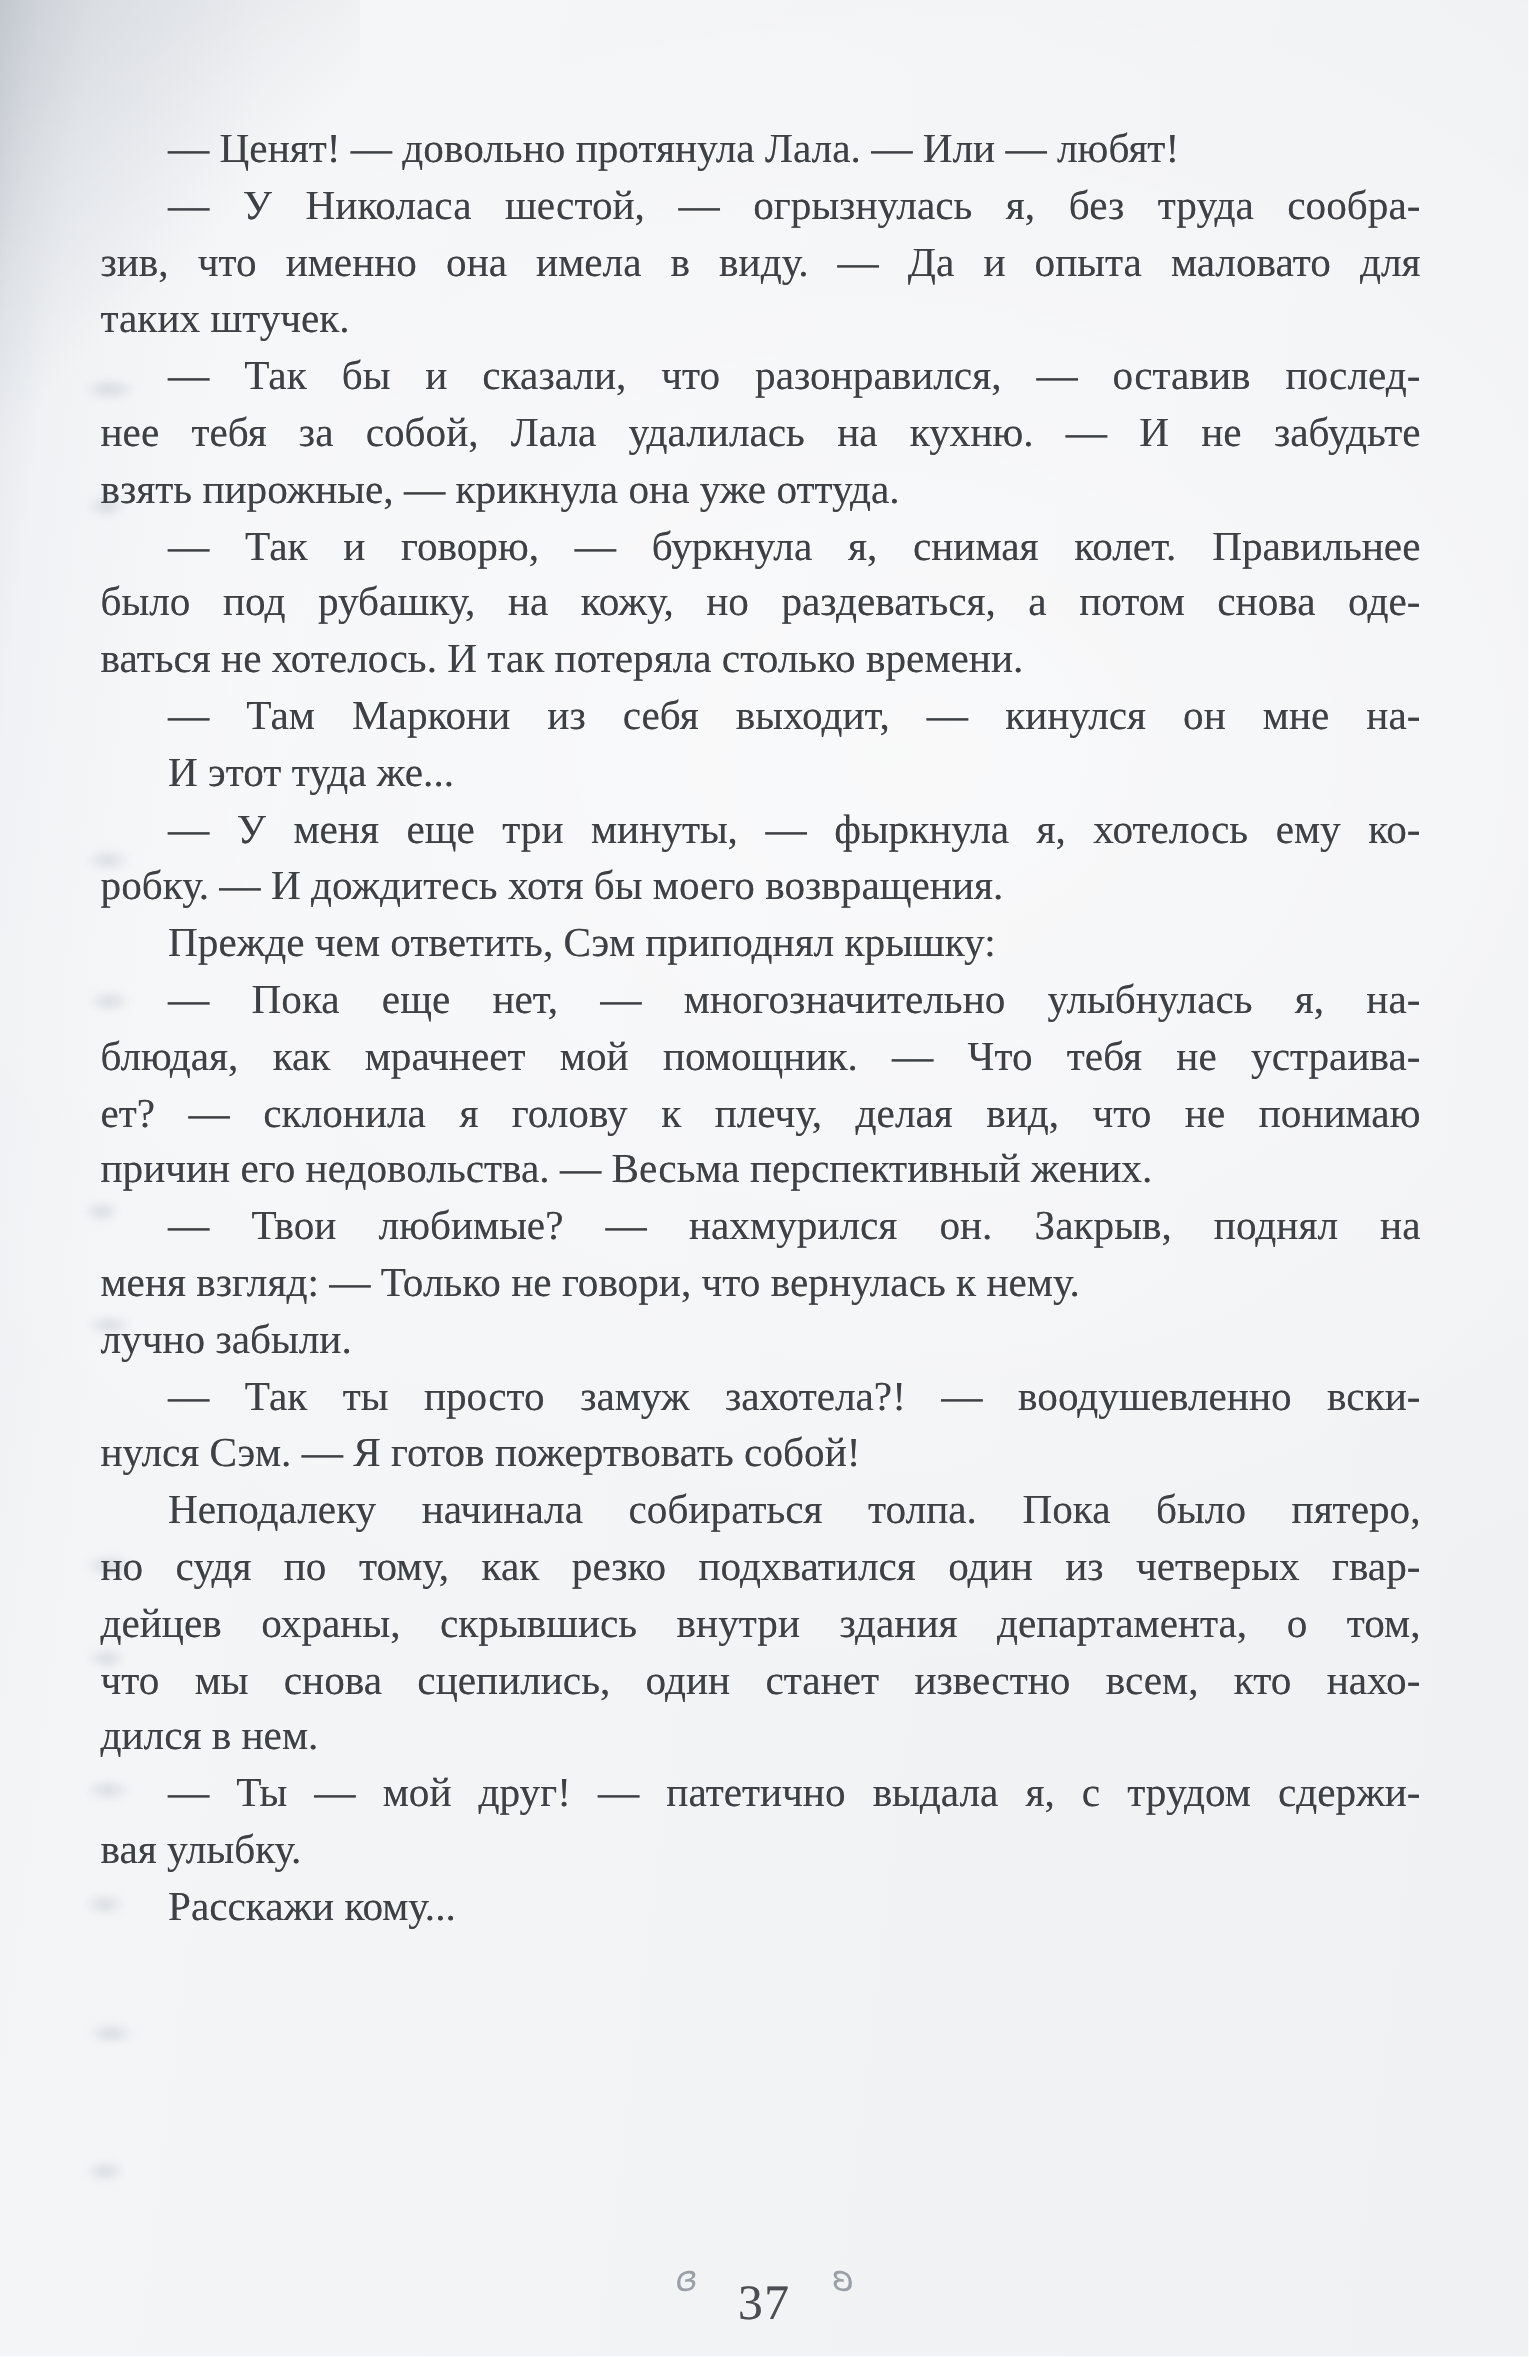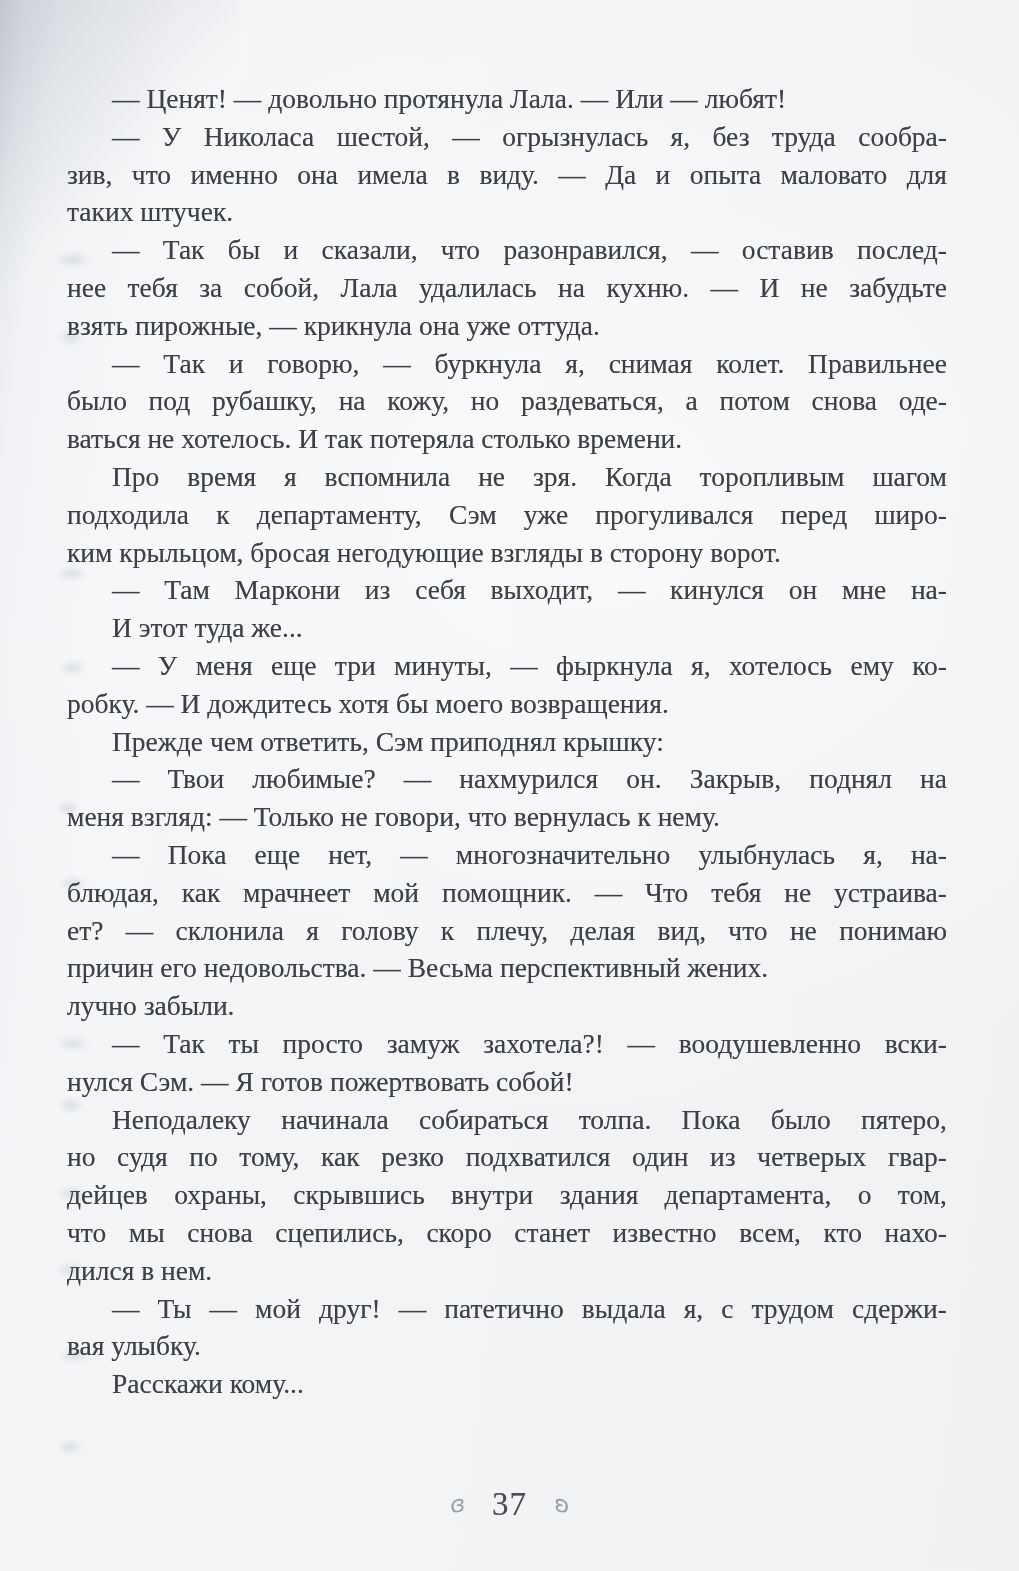--- a/index.html
+++ b/index.html
@@ -59,20 +59,21 @@
     display: flex;
     justify-content: center;
     align-items: center;
     gap: 27px;
   }
   .folio {
     font-size: 33px;
     color: var(--folio-color);
     letter-spacing: 1px;
     text-shadow: 0 0 0.4px rgba(62,66,70,0.5);
+    margin-top: 32px;
   }
   .orn {
     font-family: "DejaVu Sans", sans-serif;
     font-size: 23px;
     font-style: italic;
     color: var(--ornament-color);
     line-height: 1;
     transform: rotate(-8deg);
   }
   .orn.mirror { transform: scaleX(-1) rotate(-8deg); }
@@ -118,59 +119,54 @@
         <div class="line first">— Так бы и сказали, что разонравился, — оставив послед-</div>
         <div class="line">нее тебя за собой, Лала удалилась на кухню. — И не забудьте</div>
         <div class="line last">взять пирожные, — крикнула она уже оттуда.</div>
       </div>
       <div class="para">
         <div class="line first">— Так и говорю, — буркнула я, снимая колет. Правильнее</div>
         <div class="line">было под рубашку, на кожу, но раздеваться, а потом снова оде-</div>
         <div class="line last">ваться не хотелось. И так потеряла столько времени.</div>
       </div>
       <div class="para">
-        <div class="line first">Про время я вспомнила не зря. Когда торопливым шагом</div>
-        <div class="line">подходила к департаменту, Сэм уже прогуливался перед широ-</div>
-        <div class="line last">ким крыльцом, бросая негодующие взгляды в сторону ворот.</div>
-      </div>
-      <div class="para">
         <div class="line first">— Там Маркони из себя выходит, — кинулся он мне на-</div>
       </div>
       <div class="para">
         <div class="line first last">И этот туда же...</div>
       </div>
       <div class="para">
         <div class="line first">— У меня еще три минуты, — фыркнула я, хотелось ему ко-</div>
         <div class="line last">робку. — И дождитесь хотя бы моего возвращения.</div>
       </div>
       <div class="para">
         <div class="line first last">Прежде чем ответить, Сэм приподнял крышку:</div>
       </div>
       <div class="para">
-        <div class="line first">— Твои любимые? — нахмурился он. Закрыв, поднял на</div>
-        <div class="line last">меня взгляд: — Только не говори, что вернулась к нему.</div>
-      </div>
-      <div class="para">
         <div class="line first">— Пока еще нет, — многозначительно улыбнулась я, на-</div>
         <div class="line">блюдая, как мрачнеет мой помощник. — Что тебя не устраива-</div>
         <div class="line">ет? — склонила я голову к плечу, делая вид, что не понимаю</div>
         <div class="line last">причин его недовольства. — Весьма перспективный жених.</div>
+      </div>
+      <div class="para">
+        <div class="line first">— Твои любимые? — нахмурился он. Закрыв, поднял на</div>
+        <div class="line last">меня взгляд: — Только не говори, что вернулась к нему.</div>
       </div>
       <div class="para">
         <div class="line last">лучно забыли.</div>
       </div>
       <div class="para">
         <div class="line first">— Так ты просто замуж захотела?! — воодушевленно вски-</div>
         <div class="line last">нулся Сэм. — Я готов пожертвовать собой!</div>
       </div>
       <div class="para">
         <div class="line first">Неподалеку начинала собираться толпа. Пока было пятеро,</div>
         <div class="line">но судя по тому, как резко подхватился один из четверых гвар-</div>
         <div class="line">дейцев охраны, скрывшись внутри здания департамента, о том,</div>
-        <div class="line">что мы снова сцепились, скоро станет известно всем, кто нахо-</div>
+        <div class="line">что мы снова сцепились, один станет известно всем, кто нахо-</div>
         <div class="line last">дился в нем.</div>
       </div>
       <div class="para">
         <div class="line first">— Ты — мой друг! — патетично выдала я, с трудом сдержи-</div>
         <div class="line last">вая улыбку.</div>
       </div>
       <div class="para">
         <div class="line first last">Расскажи кому...</div>
       </div>
     </div>

